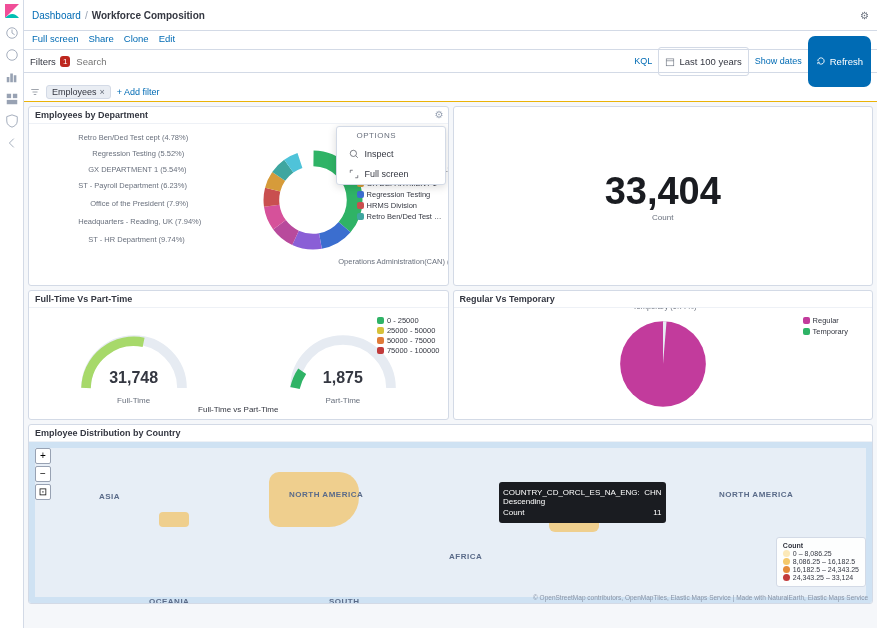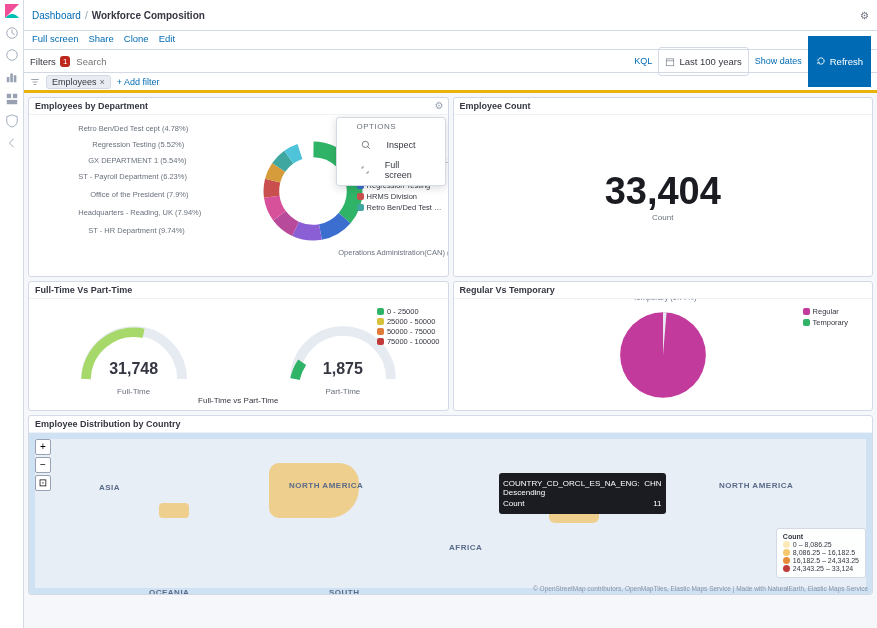--- a/index.html
+++ b/index.html
@@ -16,22 +16,22 @@
 .topbar .gear { margin-left: auto; color: #69707d; cursor: pointer; }
 .actions { height: 18px; padding: 2px 8px; font-size: 9.5px; display: flex; gap: 10px; }
 .actions span { color: #006bb4; cursor: pointer; }
 .filterbar { display: flex; align-items: center; height: 24px; border-top: 1px solid #d3dae6; border-bottom: 1px solid #d3dae6; padding: 0 6px; gap: 6px; font-size: 9.5px; }
 .fb-label { display:flex; align-items:center; gap:4px; }
 .badge { background:#bd271e; color:#fff; border-radius:3px; font-size:8px; padding: 0 3px; line-height:11px; }
 .search { flex:1; border:none; outline:none; font-size:9.5px; color:#69707d; }
 .kql { color:#006bb4; font-size:9px; }
 .dp { border:1px solid #d3dae6; border-radius:3px; padding:8px 6px; display:flex; align-items:flex-end; gap:4px; color:#343741; cursor:pointer;}
 .show-dates { color:#006bb4; cursor:pointer; font-size:9px; }
-.refresh { background:#006bb4; color:#fff; border-radius:0; padding:20px 8px; font-size:9.5px; cursor:pointer; display:flex; align-items:center; gap:4px;}
-.filterrow { display:flex; align-items:center; height:20px; padding:0 6px; gap:6px; font-size:9px; border-bottom:3px solid #eab308;}
+.refresh { background:#006bb4; color:#fff; border-radius:7px; padding:20px 8px; font-size:9.5px; cursor:pointer; display:flex; align-items:center; gap:4px;}
+.filterrow { display:flex; align-items:center; height:20px; padding:0 6px; gap:6px; font-size:9px; border-bottom:1px solid #eab308;margin-top:9px;}
 .chip { border:1px solid #d3dae6; background:#e9edf3; border-radius:3px; padding:1px 5px; display:flex; align-items:center; gap:3px;}
 .addf { color:#006bb4; cursor:pointer; }
 .dash { flex:1; overflow:auto; background:#f5f7fa; padding:4px; position:relative; }
 .grid { display:grid; grid-template-columns: 1fr 1fr; grid-template-rows: 180px 130px 180px; gap:4px; }
 .panel { background:#fff; border:1px solid #d3dae6; border-radius:3px; display:flex; flex-direction:column; overflow:hidden; position:relative;}
 .p-title { font-size:9px; font-weight:700; padding:3px 6px; border-bottom:1px solid #eef1f6; }
 .p-body { flex:1; position:relative; overflow:hidden; }
 .p-gear { position:absolute; top:2px; right:4px; color:#98a2b3; cursor:pointer; font-size:10px;}
 .panel.dept { grid-column: 1 / 2; grid-row: 1 / 2; }
 .panel.count { grid-column: 2 / 3; grid-row: 1 / 2; }
@@ -42,21 +42,21 @@
 .donut-wrap { display:flex; align-items:center; justify-content:center; height:100%; gap:6px; }
 .donut { width:110px; height:110px; position:relative; }
 .donut svg { width:100%; height:100%; }
 .dlabels { position:absolute; font-size:7.5px; color:#69707d; white-space:nowrap; }
 .legend { font-size:7.5px; position:absolute; right:6px; top:55px; }
 .legend div { display:flex; align-items:center; gap:3px; margin-bottom:2px; }
 .sw { width:7px; height:7px; border-radius:2px; display:inline-block; }
 
 .ctx { position:absolute; top:2px; right:2px; width:110px; background:#fff; border:1px solid #d3dae6; border-radius:3px; box-shadow:0 2px 8px rgba(0,0,0,.15); z-index:5; font-size:9px;}
 .ctx-h { padding:4px 20px; color:#69707d; font-size:8px; letter-spacing:.5px; }
-.ctx-i { padding:5px 24px; display:flex; align-items:center; gap:16px; cursor:pointer; }
+.ctx-i { padding:5px 12px; display:flex; align-items:center; gap:6px; cursor:pointer; }
 
 .big { display:flex; flex-direction:column; align-items:center; justify-content:center; height:100%; }
 .bigv { font-size:38px; font-weight:700; color:#1a1c21; }
 .bigl { font-size:8px; color:#69707d; }
 
 .gauges { display:flex; justify-content:space-around; align-items:center; height:calc(100% - 14px); }
 .gauge { text-align:center; }
 .gauge svg { width:120px; height:70px; }
 .gval { font-size:16px; font-weight:600; margin-top:-36px; position:relative; }
 .glab { font-size:8px; color:#69707d; margin-top:-2px; position:relative;}
@@ -231,21 +231,20 @@
                 <svg width="10" height="10" viewBox="0 0 16 16">
                     <path d="M2 6V2h4M14 10v4h-4" fill="none" stroke="#343741"></path>
                   </svg>
                 <span>Full screen</span>
               </div>
             </div>
           </div>
         </div>
 
         <div class="panel count">
-          <div class="p-title">Employee Count</div>
           <div class="p-body big">
             <div class="bigv">33,404</div>
             <div class="bigl">Count</div>
           </div>
         </div>
 
         <div class="panel ftpt">
           <div class="p-title">Full-Time Vs Part-Time</div>
           <div class="p-body">
             <div class="glegend">

